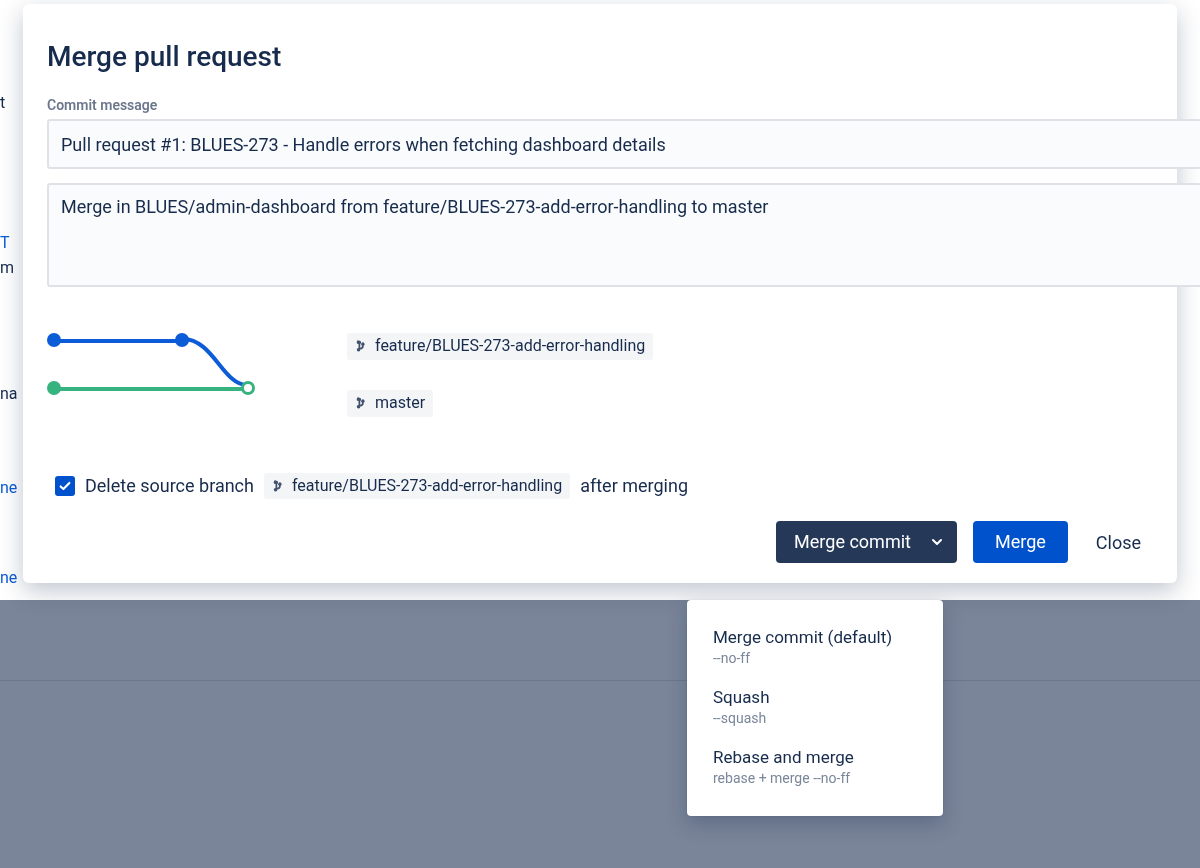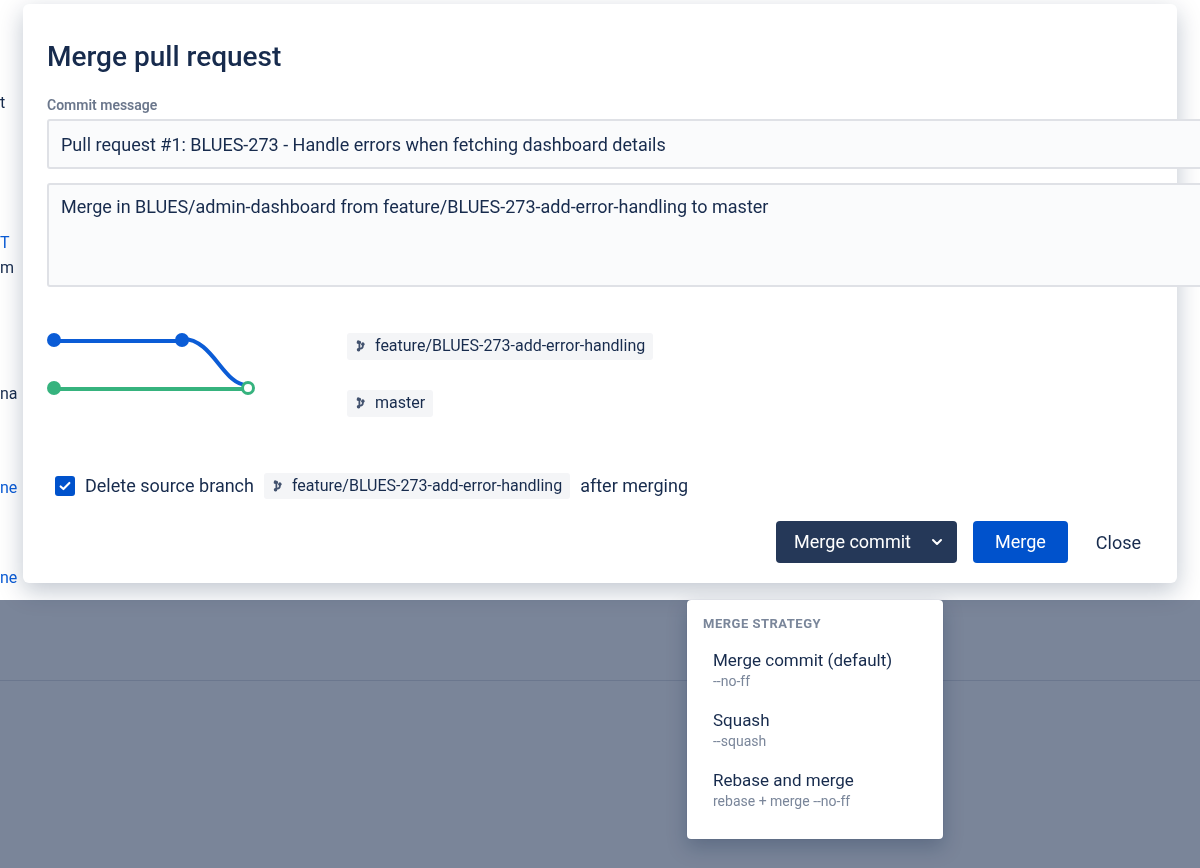--- a/index.html
+++ b/index.html
@@ -254,21 +254,20 @@
             <path d="M2 4 L6 8 L10 4" stroke="#fff" stroke-width="2" fill="none" stroke-linecap="round" stroke-linejoin="round"></path>
           </svg>
       </span>
     </button>
     <button class="btn primary">Merge</button>
     <span class="subtle-link">Close</span>
   </div>
 </div>
 
 <div class="menu">
-  <div class="header">MERGE STRATEGY</div>
   <div class="item">
     <div class="name">Merge commit (default)</div>
     <div class="sub">--no-ff</div>
   </div>
   <div class="item">
     <div class="name">Squash</div>
     <div class="sub">--squash</div>
   </div>
   <div class="item">
     <div class="name">Rebase and merge</div>

